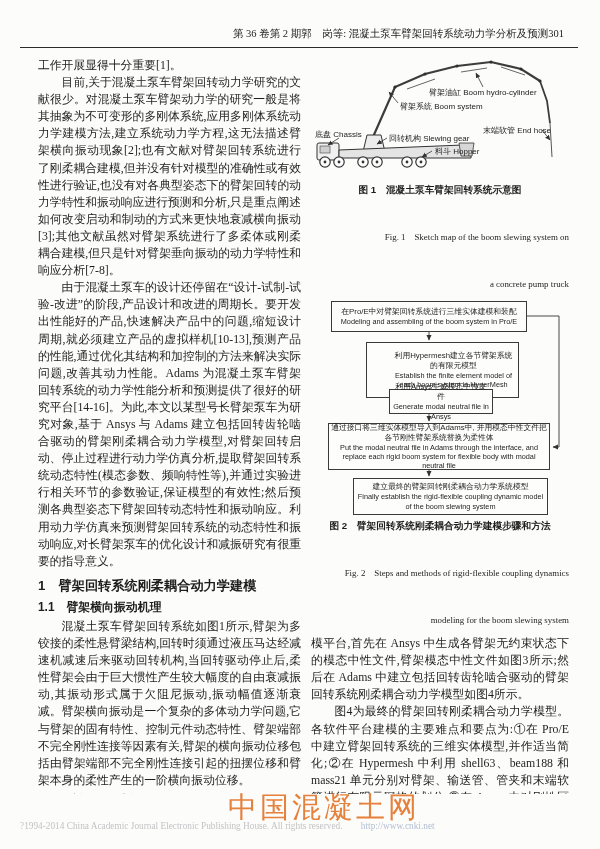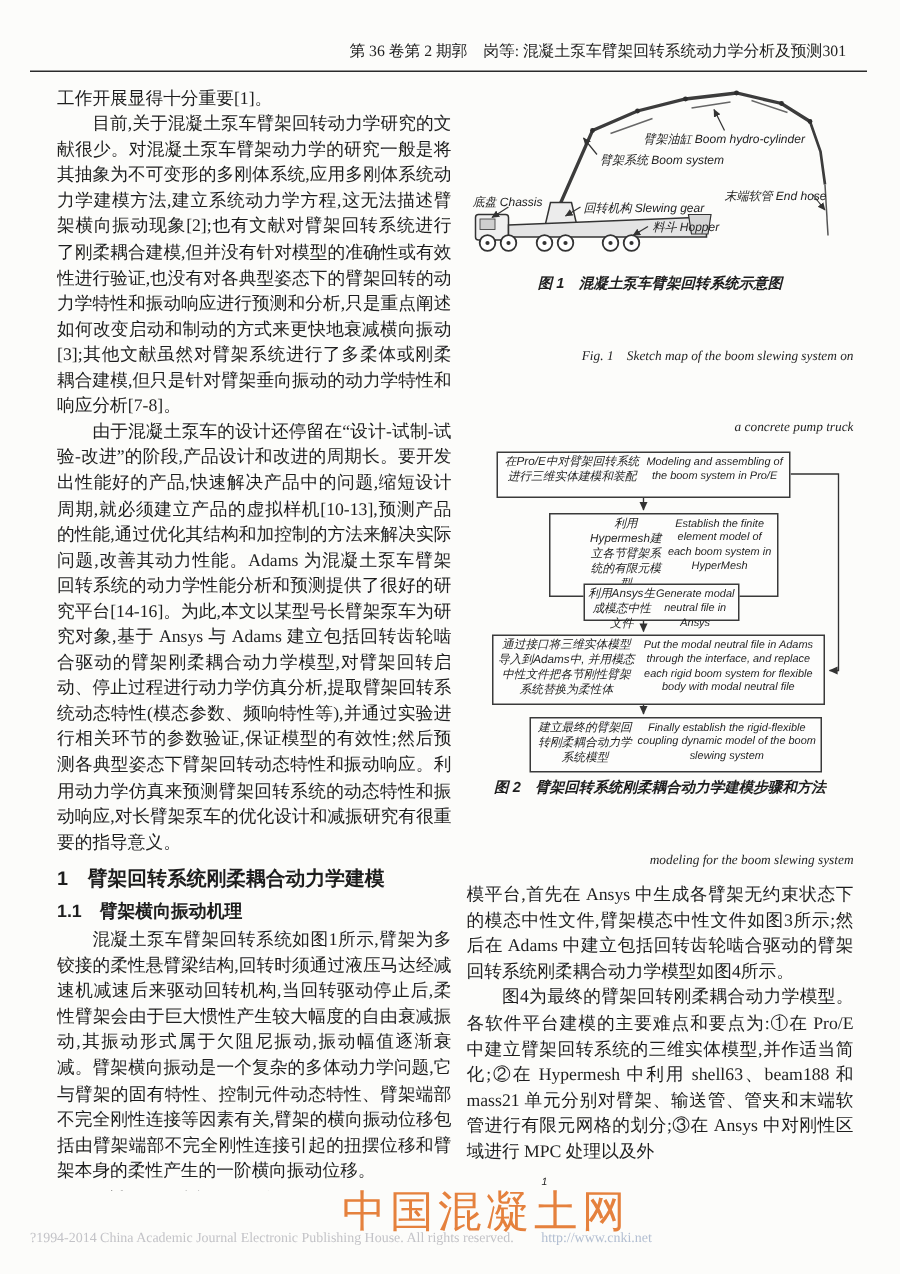--- a/index.html
+++ b/index.html
@@ -24,35 +24,35 @@
   .col p.noindent { text-indent:0; }
   h2.sec {
     margin:7px 0 5px; font-size:13.2px; font-weight:bold; text-indent:0;
     font-family:"Liberation Sans","DejaVu Sans",sans-serif;
   }
   h3.subsec {
     margin:3px 0 2px; font-size:11.9px; font-weight:bold; text-indent:0;
     font-family:"Liberation Sans","DejaVu Sans",sans-serif;
   }
   
-  figure { margin:0;font-style:italic; }
+  figure { margin:0; }
   .cap-zh {
     text-align:center; font-size:9.7px; font-weight:bold; margin-top:3px;
     font-family:"Liberation Sans","DejaVu Sans",sans-serif; line-height:13px;
   }
   .cap-en { text-align:right; font-size:8.9px; line-height:12px; text-indent:0 !important;margin-top:35px; }
   
   .flow {
     position:relative; width:256px; height:215px; margin-top:11px;
     font-family:"Liberation Sans","DejaVu Sans",sans-serif;
   }
   .flow svg.connectors { position:absolute; left:0; top:0; }
   .fbox {
     position:absolute; box-sizing:border-box; border:0.9px solid #3a3a3a;
-    background:#fdfdfc; display:flex; justify-content:center;
+    background:#fdfdfc; display:flex; flex-direction:column; justify-content:center;
     text-align:center; padding:1px 2px;
   }
   .fbox .zh { font-size:7.8px; line-height:10px; display:block; }
   .fbox .en { font-size:7.3px; line-height:9.3px; display:block; }
   .rtext { margin-top:9px; }
   
   .watermark {
     position:absolute; left:228px; top:788px; font-size:29px; letter-spacing:3px;
     font-family:"Liberation Sans","DejaVu Sans",sans-serif; font-weight:400;
   }
@@ -187,20 +187,21 @@
         <div class="fbox" style="left:17px; top:122px; width:222px; height:47px;">
           <span class="zh">通过接口将三维实体模型导入到Adams中, 并用模态中性文件把各节刚性臂架系统替换为柔性体</span>
           <span class="en">Put the modal neutral file in Adams through the interface, and replace each rigid boom system for flexible body with modal neutral file</span>
         </div>
         <div class="fbox" style="left:42px; top:177px; width:195px; height:37px;">
           <span class="zh">建立最终的臂架回转刚柔耦合动力学系统模型</span>
           <span class="en">Finally establish the rigid-flexible coupling dynamic model of the boom slewing system</span>
         </div>
       </div>
       <div class="cap-zh">图 2　臂架回转系统刚柔耦合动力学建模步骤和方法</div>
+      <div class="cap-en">Fig. 2　Steps and methods of rigid-flexible coupling dynamics</div>
       <div class="cap-en">modeling for the boom slewing system</div>
     </figure>
 
     <div class="rtext">
       <p class="noindent">模平台,首先在 Ansys 中生成各臂架无约束状态下的模态中性文件,臂架模态中性文件如图3所示;然后在 Adams 中建立包括回转齿轮啮合驱动的臂架回转系统刚柔耦合动力学模型如图4所示。</p>
       <p>图4为最终的臂架回转刚柔耦合动力学模型。各软件平台建模的主要难点和要点为:①在 Pro/E 中建立臂架回转系统的三维实体模型,并作适当简化;②在 Hypermesh 中利用 shell63、beam188 和 mass21 单元分别对臂架、输送管、管夹和末端软管进行有限元网格的划分;③在 Ansys 中对刚性区域进行 MPC 处理以及外</p>
     </div>
 
     <figure style="margin-top:6px;">
       <svg width="256" height="112" viewBox="0 0 256 112">

